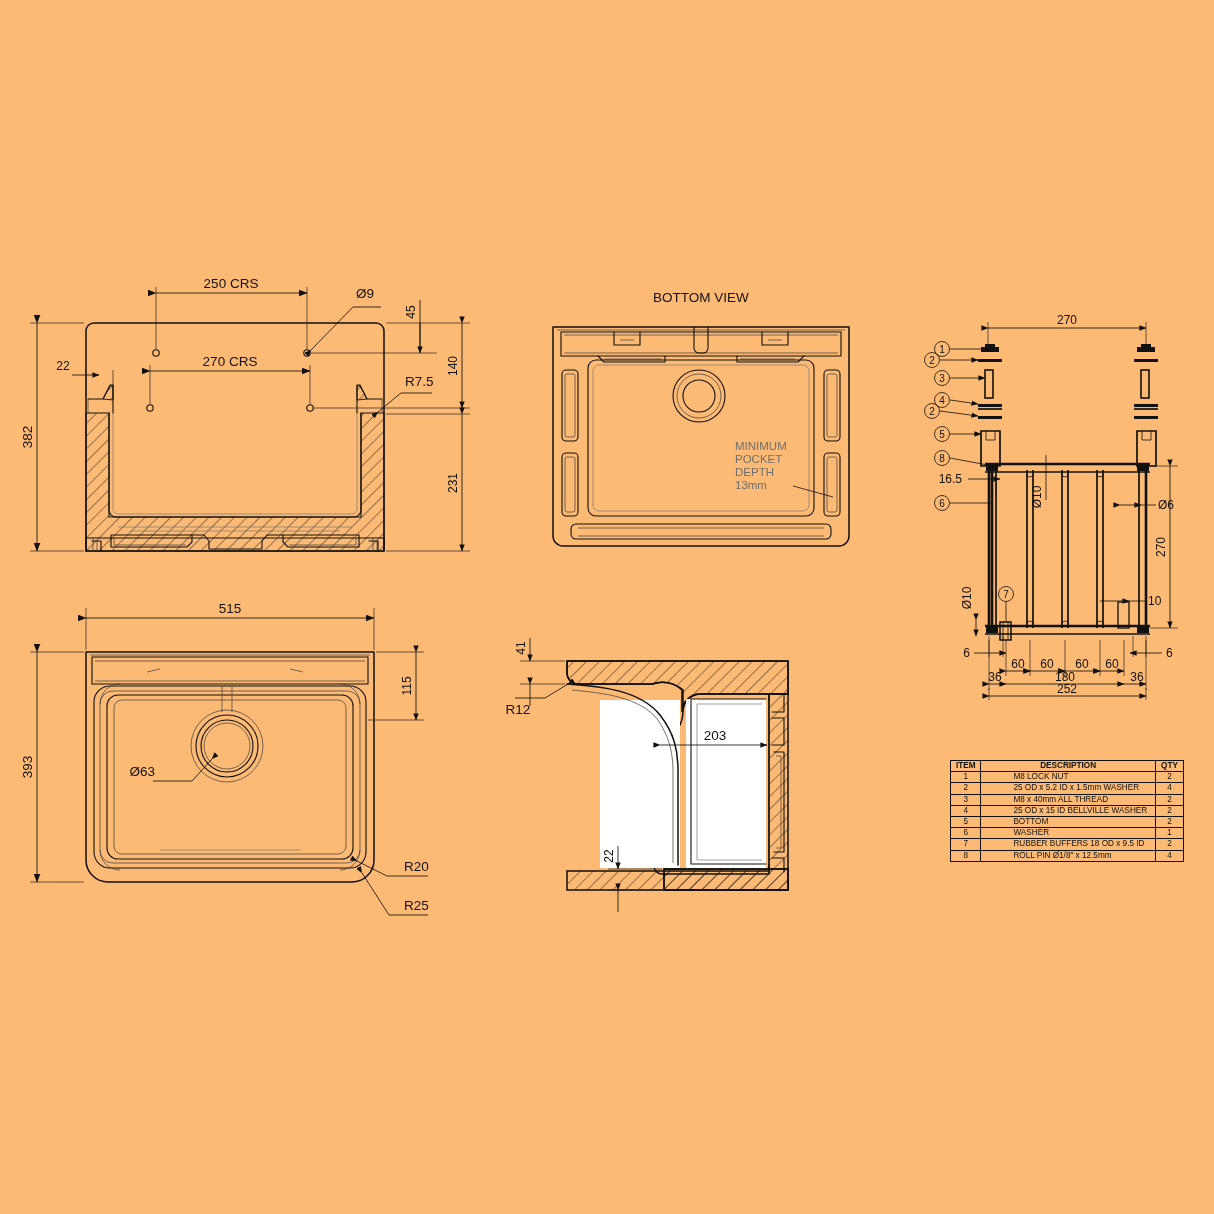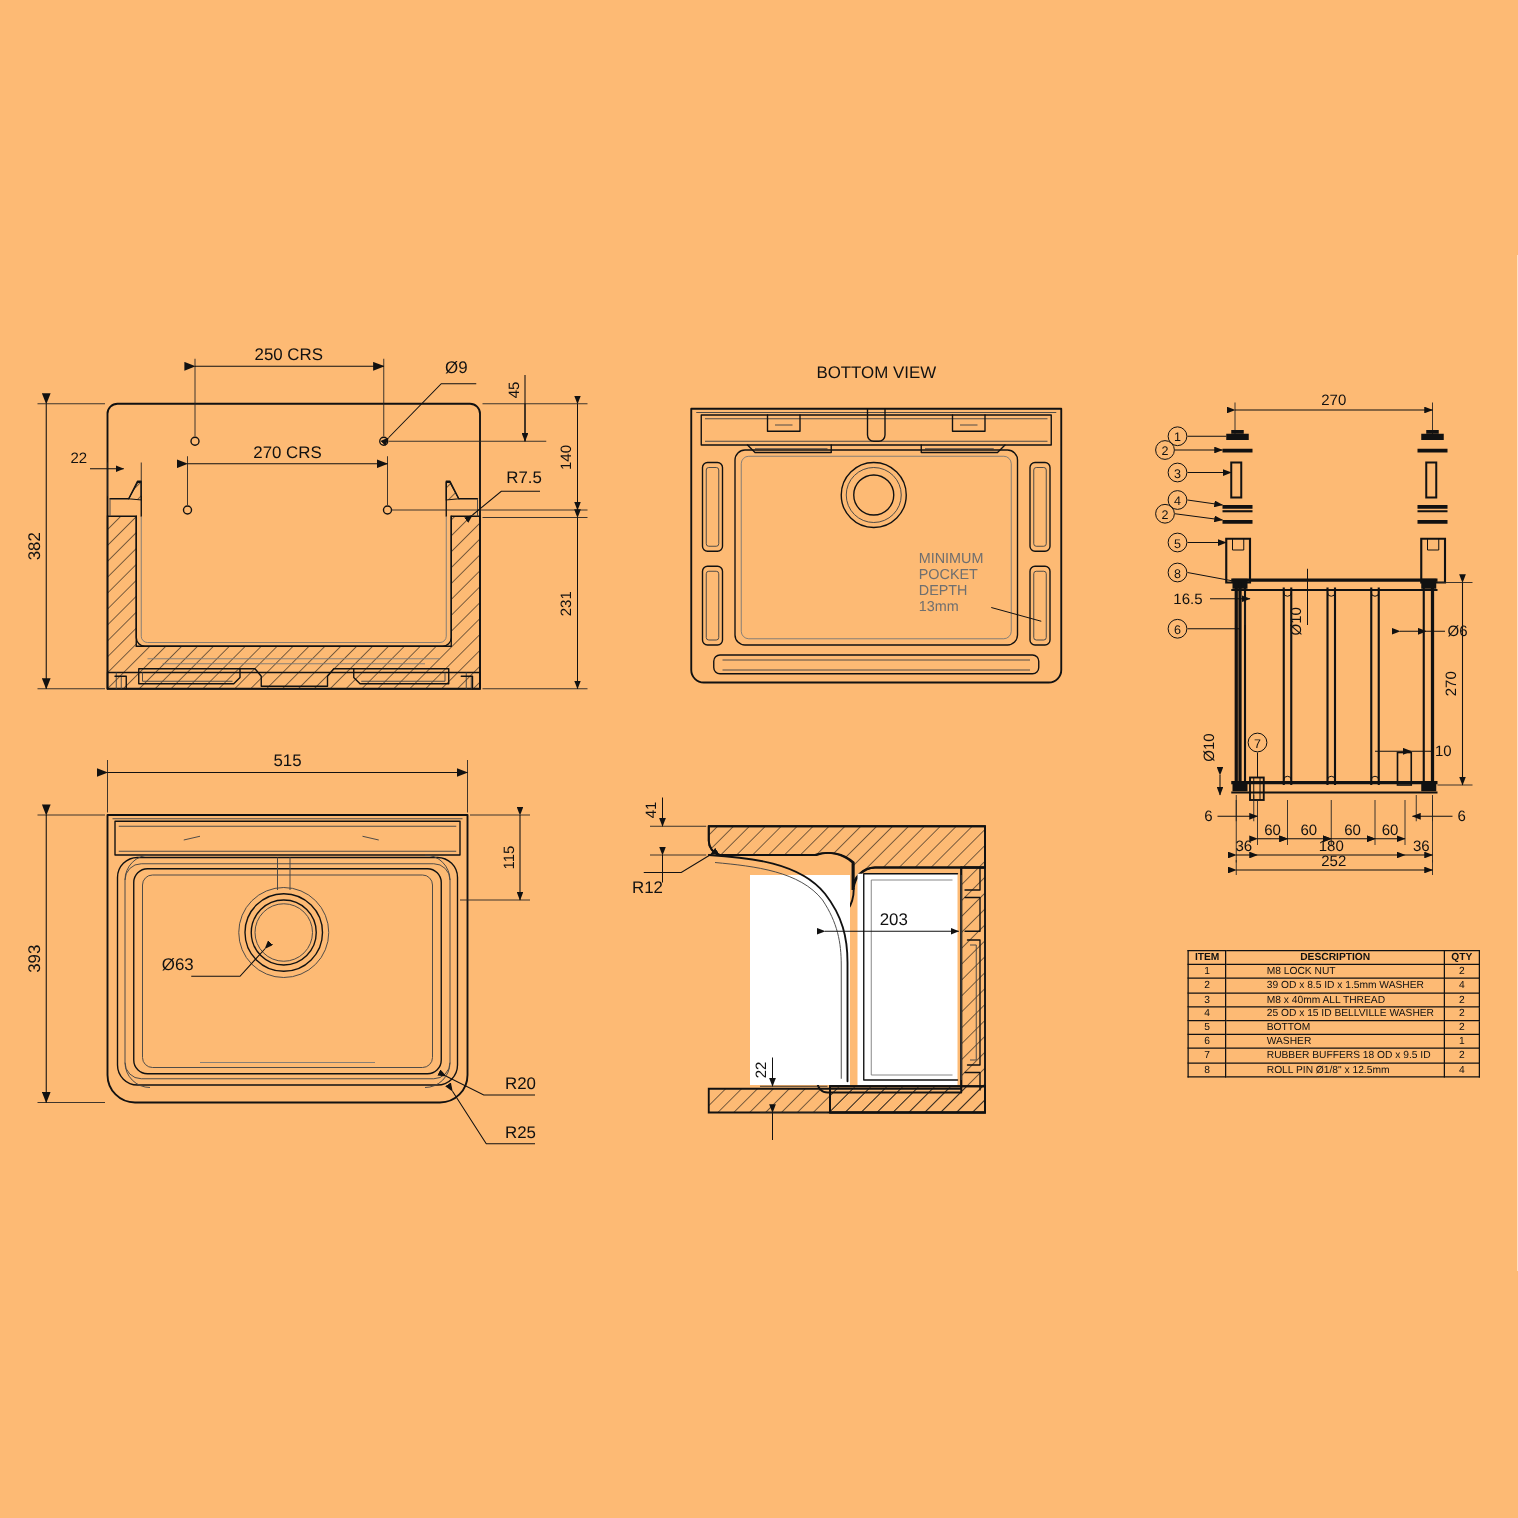--- a/index.html
+++ b/index.html
@@ -522,21 +522,21 @@
     </tr>
   </thead>
   <tbody>
     <tr>
       <td class="c">1</td>
       <td class="l">M8 LOCK NUT</td>
       <td class="c">2</td>
     </tr>
     <tr>
       <td class="c">2</td>
-      <td class="l">39 OD x 8.5 ID x 1.5mm WASHER</td>
+      <td class="l">25 OD x 5.2 ID x 1.5mm WASHER</td>
       <td class="c">4</td>
     </tr>
     <tr>
       <td class="c">3</td>
       <td class="l">M8 x 40mm ALL THREAD</td>
       <td class="c">2</td>
     </tr>
     <tr>
       <td class="c">4</td>
       <td class="l">25 OD x 15 ID BELLVILLE WASHER</td>

